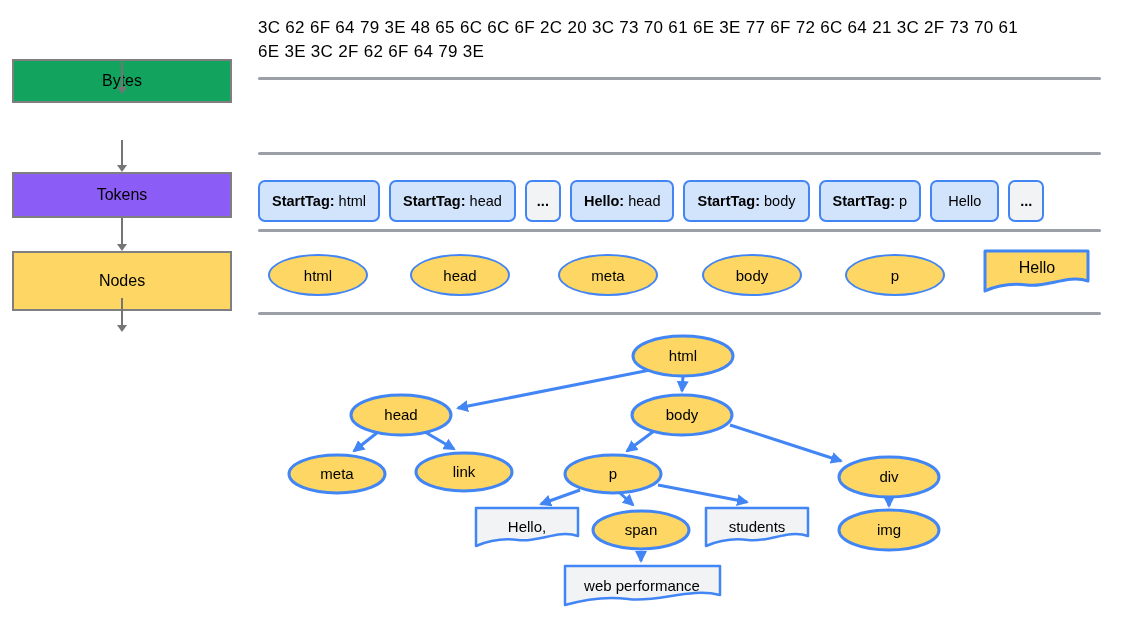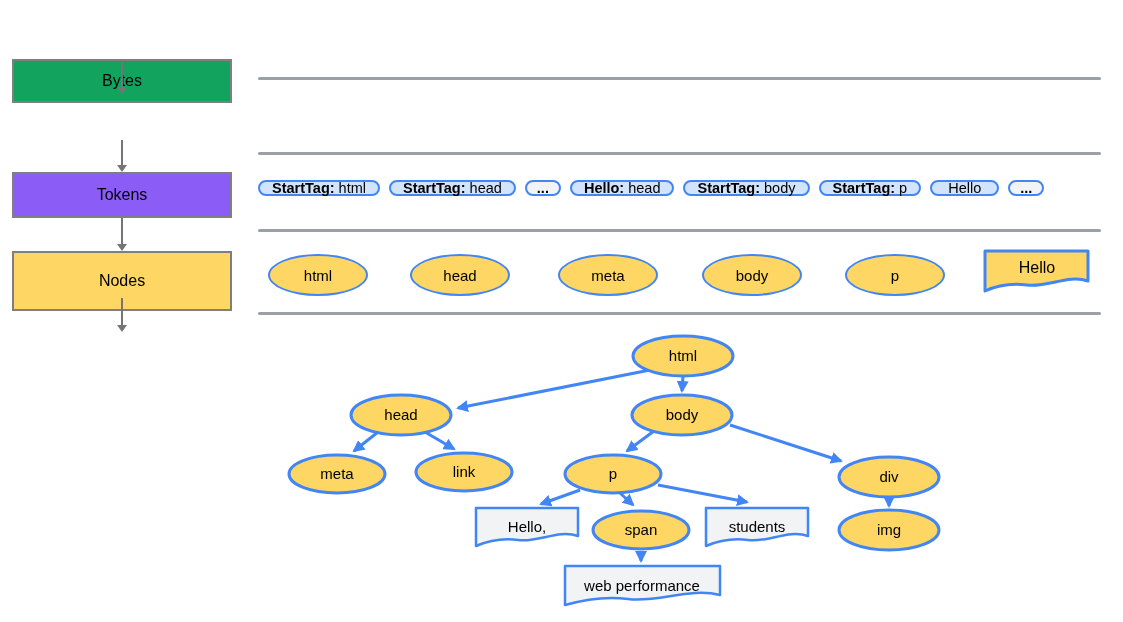--- a/index.html
+++ b/index.html
@@ -39,22 +39,22 @@
   }
   .chars-text{
     position:absolute;left:258px;top:106px;width:860px;
     font-size:16.5px;font-weight:bold;color:#000;white-space:nowrap;
   }
   
   .tokens-row{
     position:absolute;left:258px;top:180px;display:flex;gap:9px;align-items:center;
   }
   .token{
-    height:16px;box-sizing:border-box;display:flex;align-items:center;justify-content:center;
-    padding:0 12px;border:2.5px solid #4285f4;border-radius:12px;background:#d2e3fc;
+    height:42px;box-sizing:border-box;display:flex;align-items:center;justify-content:center;
+    padding:0 12px;border:2.5px solid #4285f4;border-radius:7px;background:#d2e3fc;
     font-size:14.5px;white-space:nowrap;
   }
   .token .tk-b{font-weight:bold;margin-right:4px;}
   .token.dots{background:#f1f3f4;padding:0 10px;font-weight:bold;}
   .token.txt{background:#d2e3fc;padding:0 16px;}
   
   .node-ellipse{
     position:absolute;top:254px;width:100px;height:42px;box-sizing:border-box;
     border:2.5px solid #4285f4;border-radius:50%;background:#fdd663;
     display:flex;align-items:center;justify-content:center;font-size:15px;
@@ -76,20 +76,22 @@
   <div class="varrow va1"></div>
   <div class="varrow va2"></div>
   <div class="varrow va3"></div>
   <div class="varrow va4"></div>
 
   <div class="divider d1"></div>
   <div class="divider d2"></div>
   <div class="divider d3"></div>
   <div class="divider d4"></div>
 
+  <div class="bytes-text">3C 62 6F 64 79 3E 48 65 6C 6C 6F 2C 20 3C 73 70 61 6E 3E 77 6F 72 6C 64 21 3C 2F 73 70 61
+6E 3E 3C 2F 62 6F 64 79 3E</div>
 
 
   <div class="tokens-row">
     <div class="token">
       <span class="tk-b">StartTag:</span>
         <span class="tk-v">html</span>
     </div>
     <div class="token">
       <span class="tk-b">StartTag:</span>
         <span class="tk-v">head</span>

